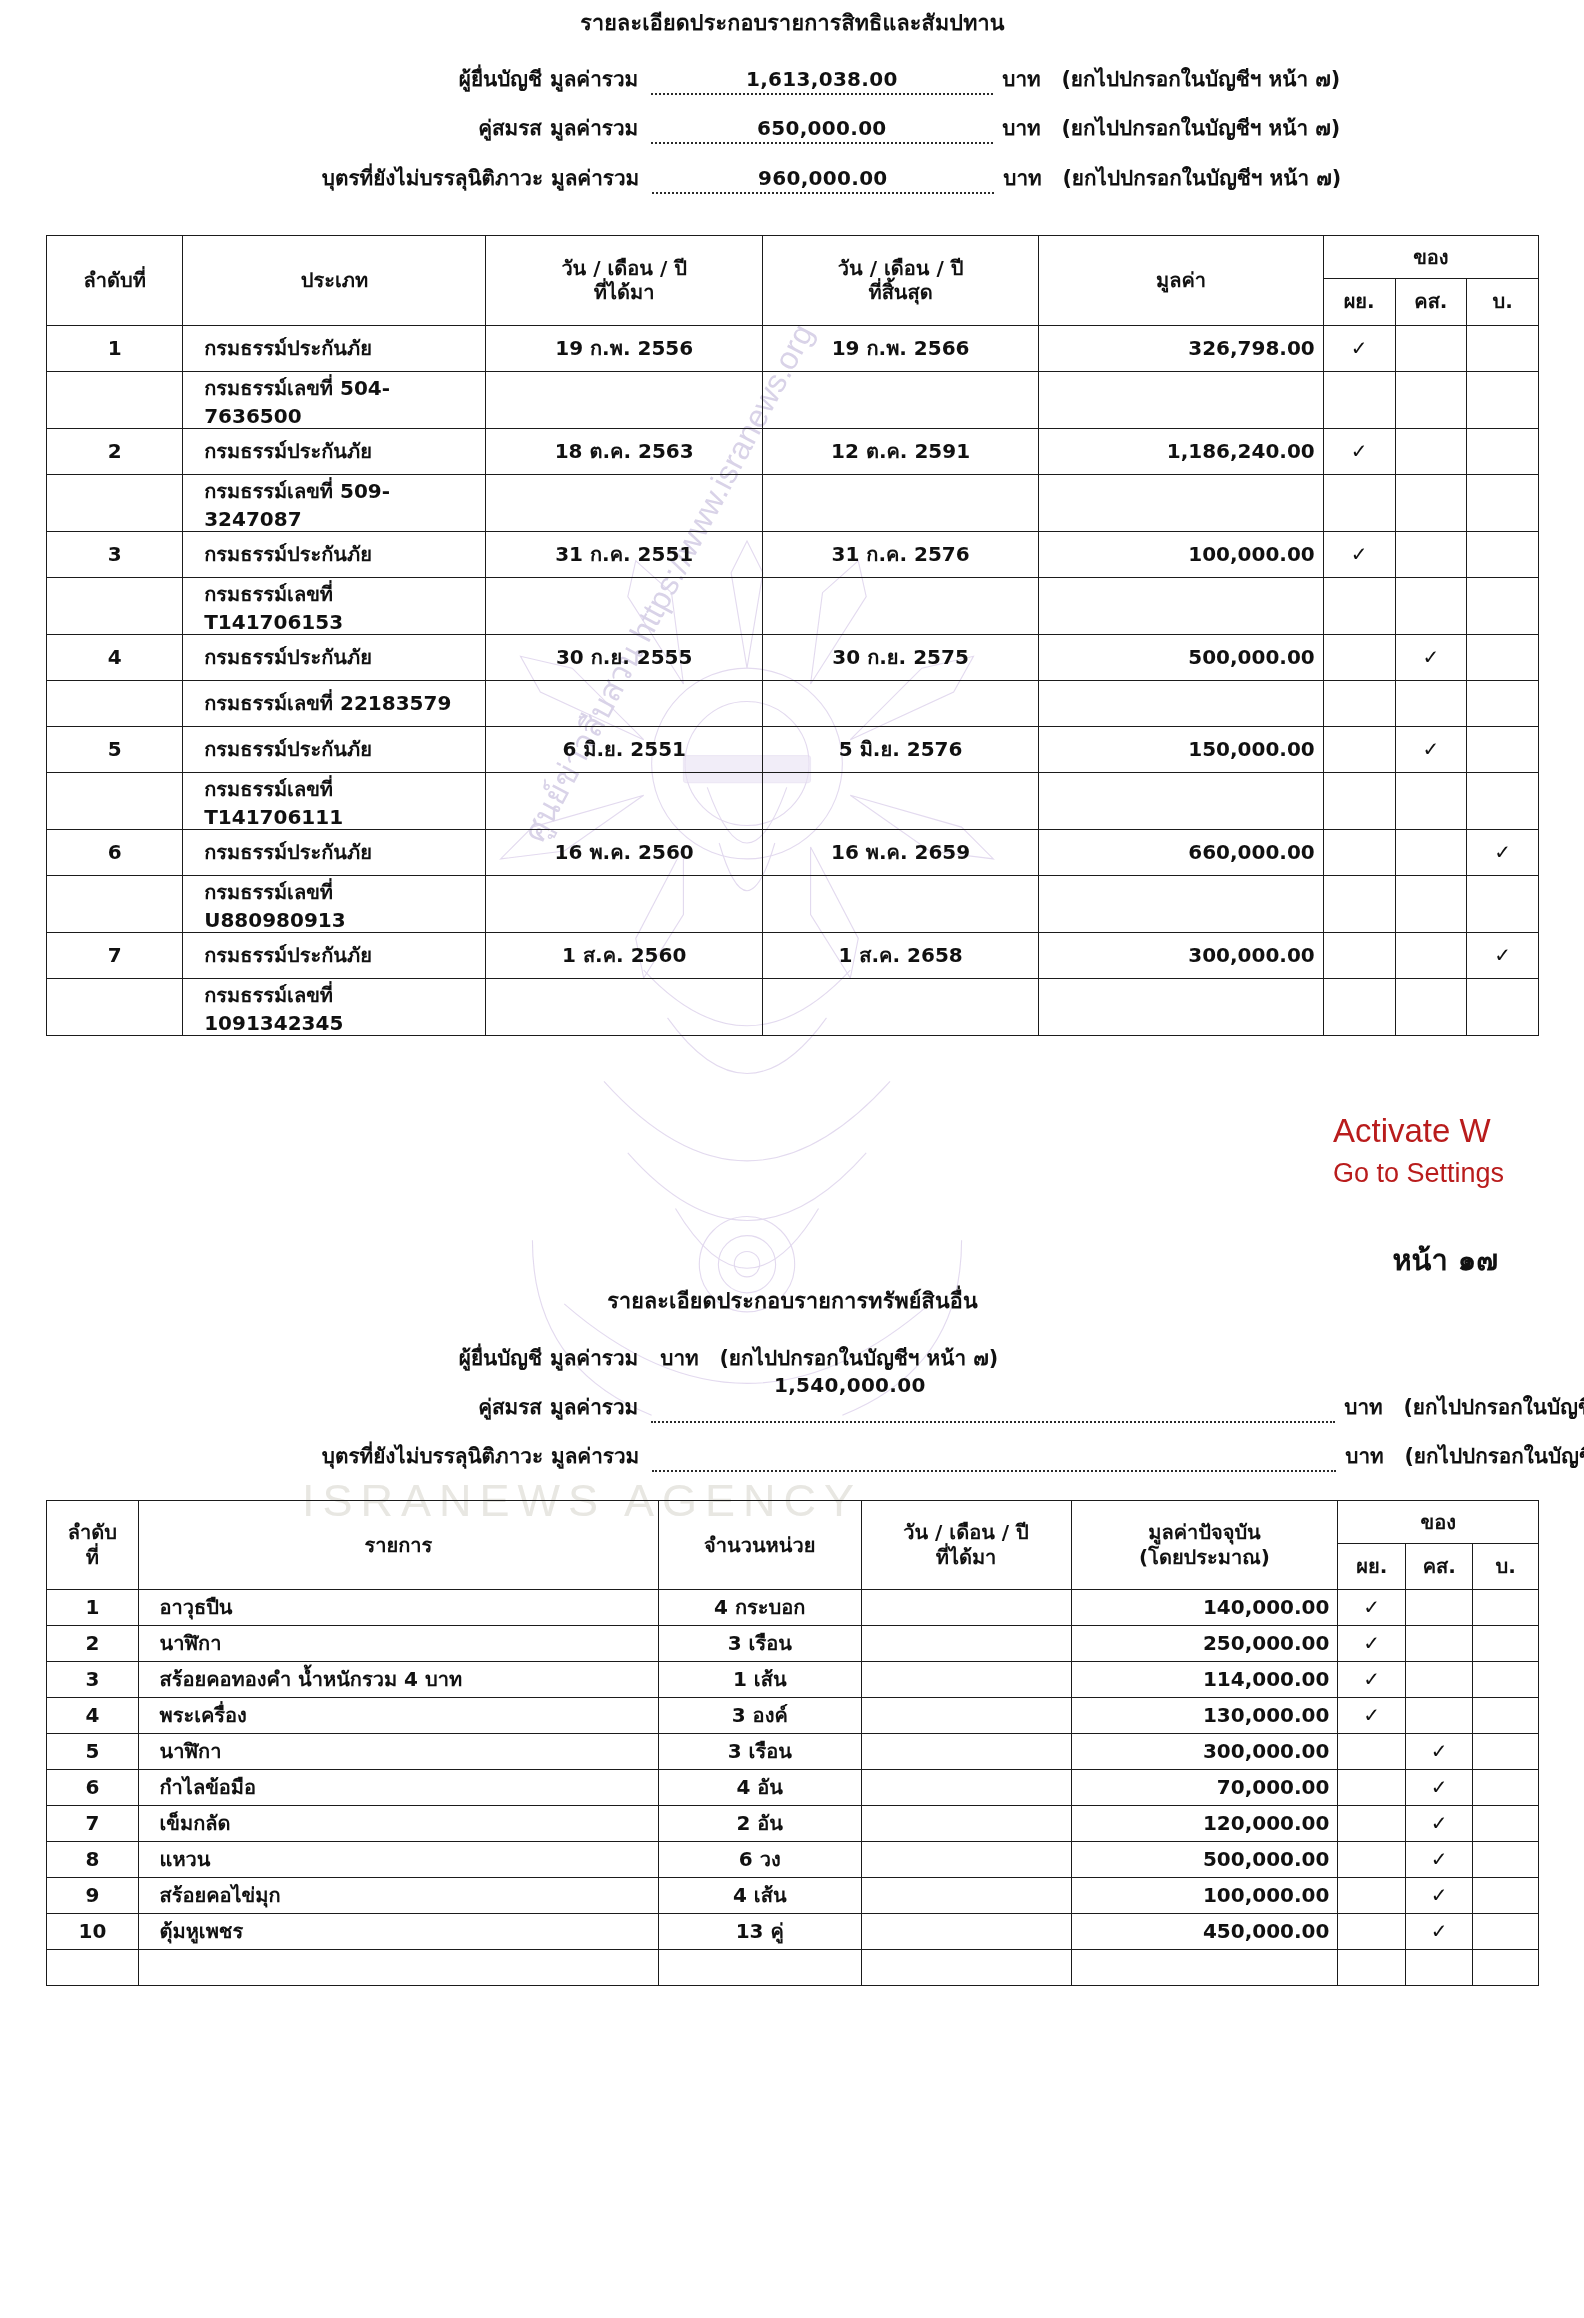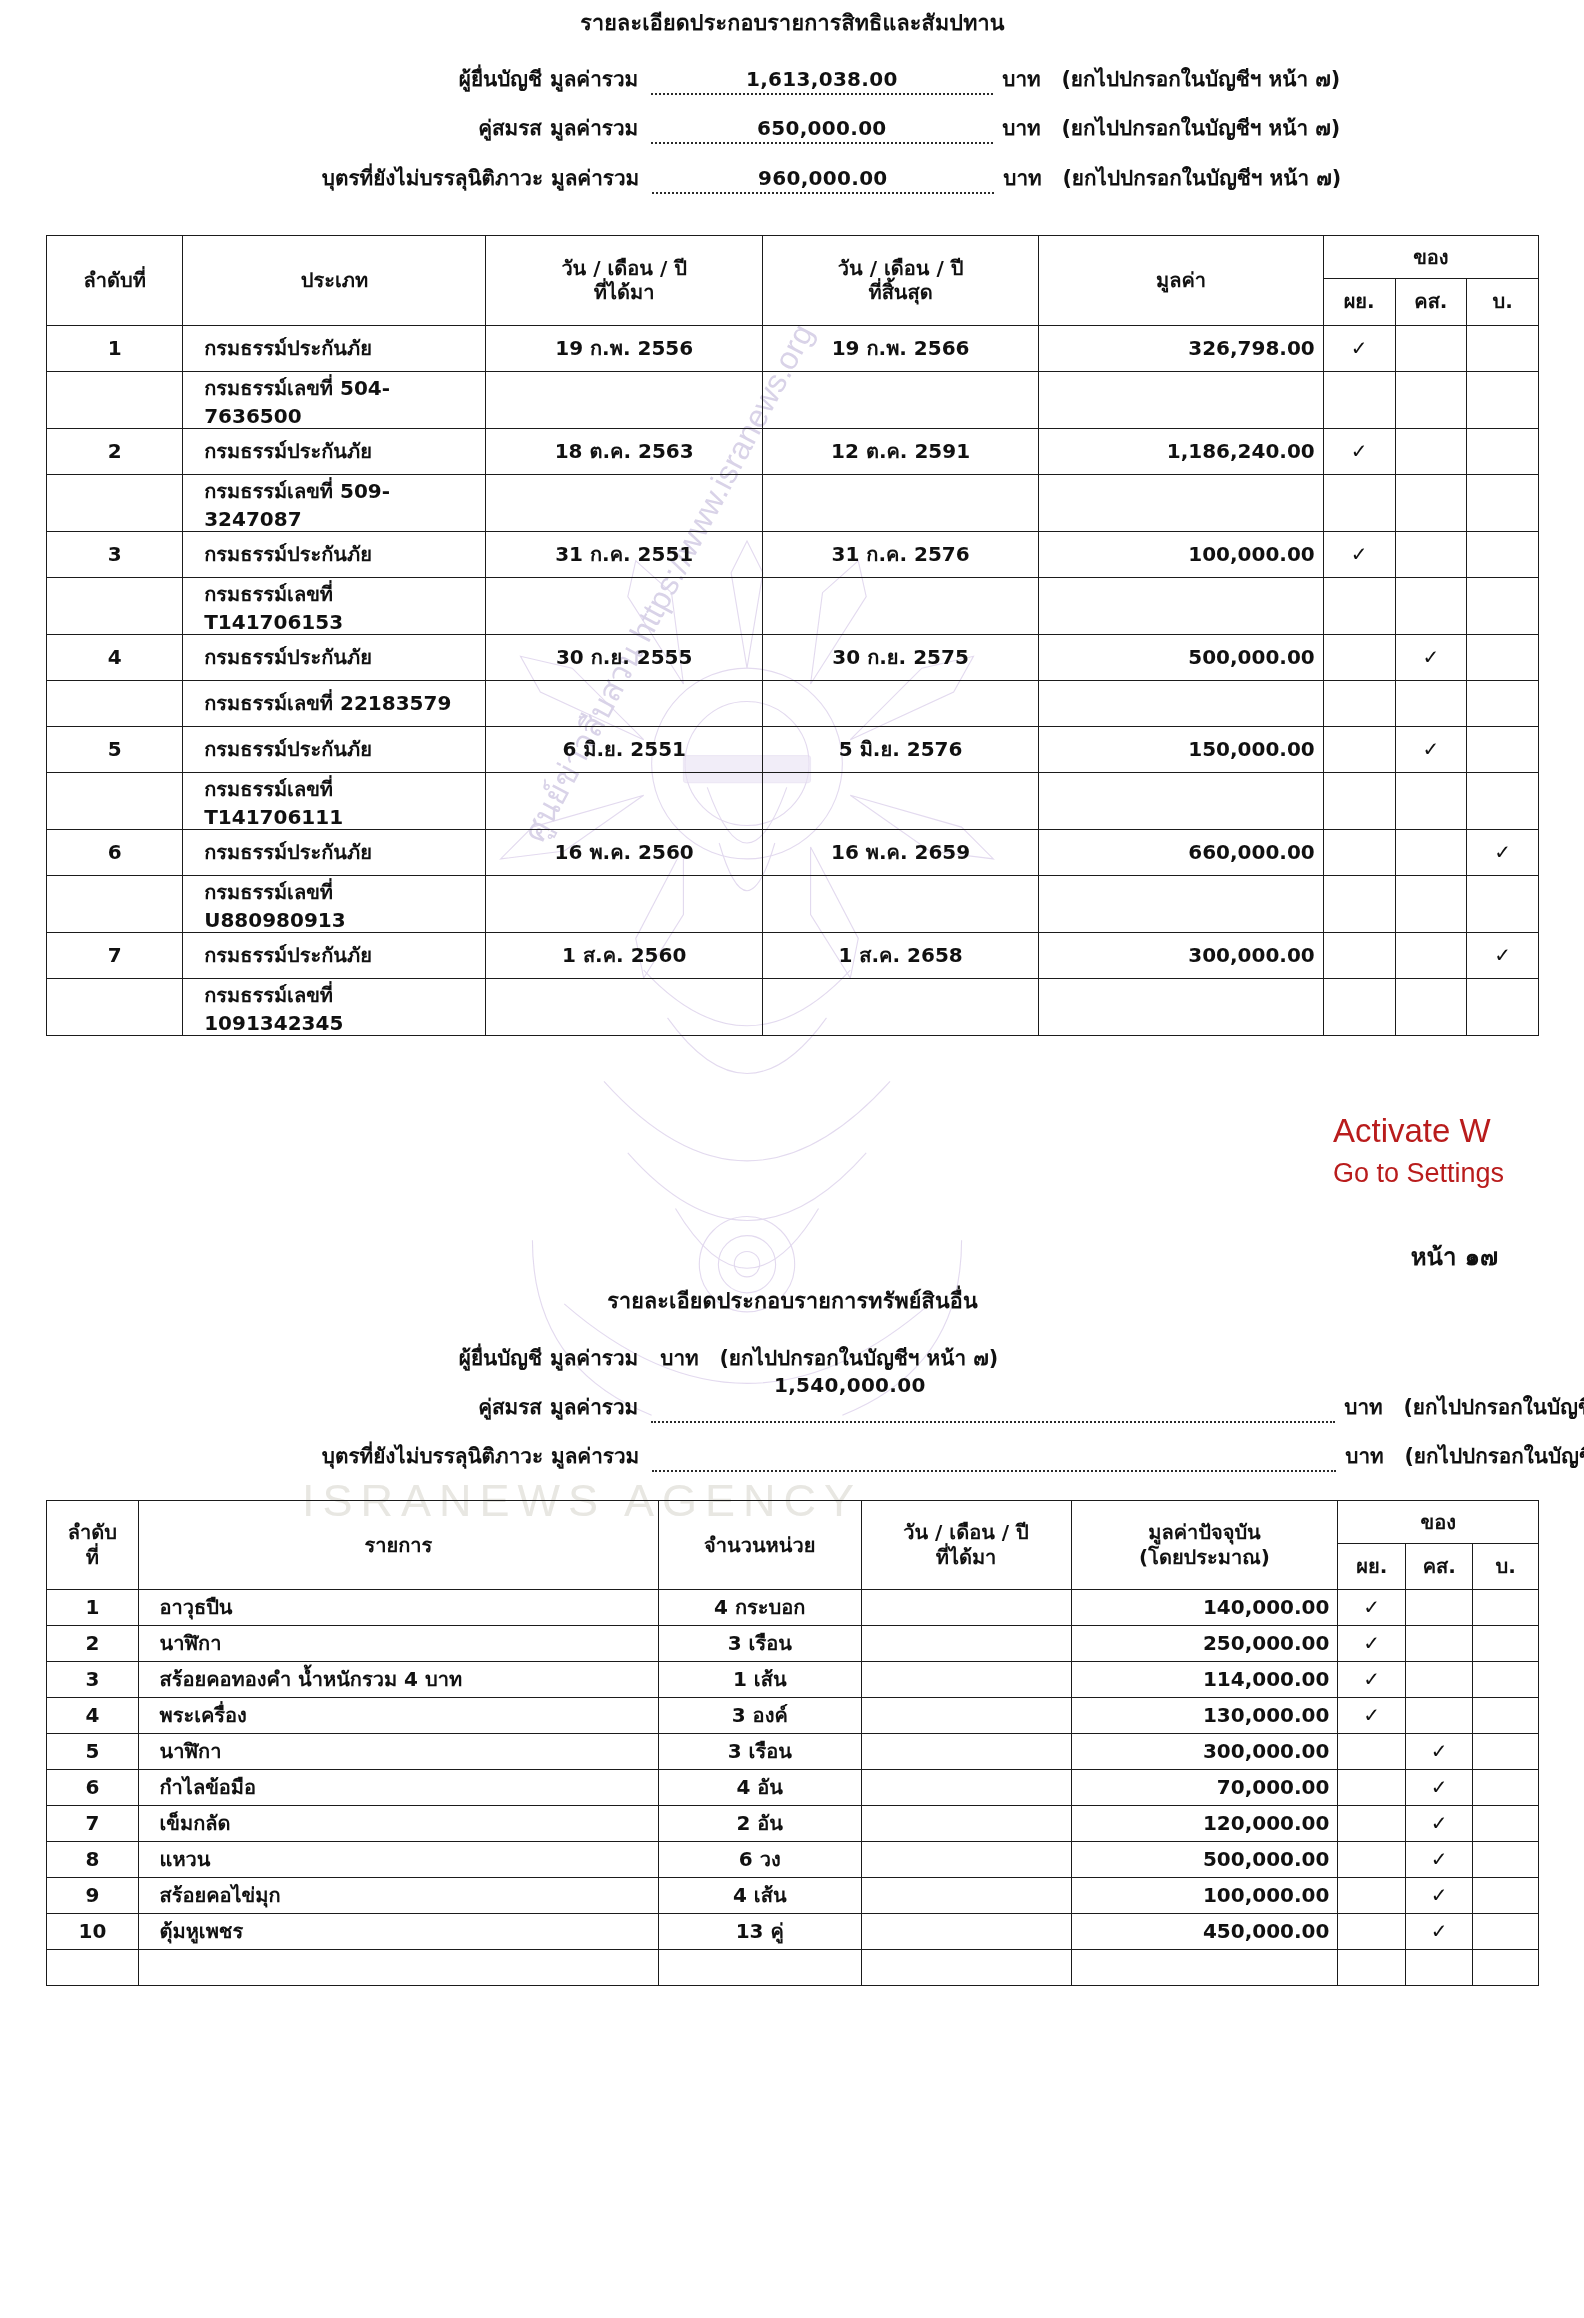--- a/index.html
+++ b/index.html
@@ -71,21 +71,21 @@
     width: 100%;
     text-align: center;
     font-size: 21.5px;
     font-weight: 700;
     letter-spacing: 0.2px;
   }
 
   .page-no {
     position: absolute;
     right: 87px;
-    font-size: 24px;
+    font-size: 29px;
     font-weight: 700;
   }
 
   .sum-line {
     position: absolute;
     display: flex;
     align-items: flex-end;
     font-size: 20.7px;
     font-weight: 700;
     white-space: nowrap;

